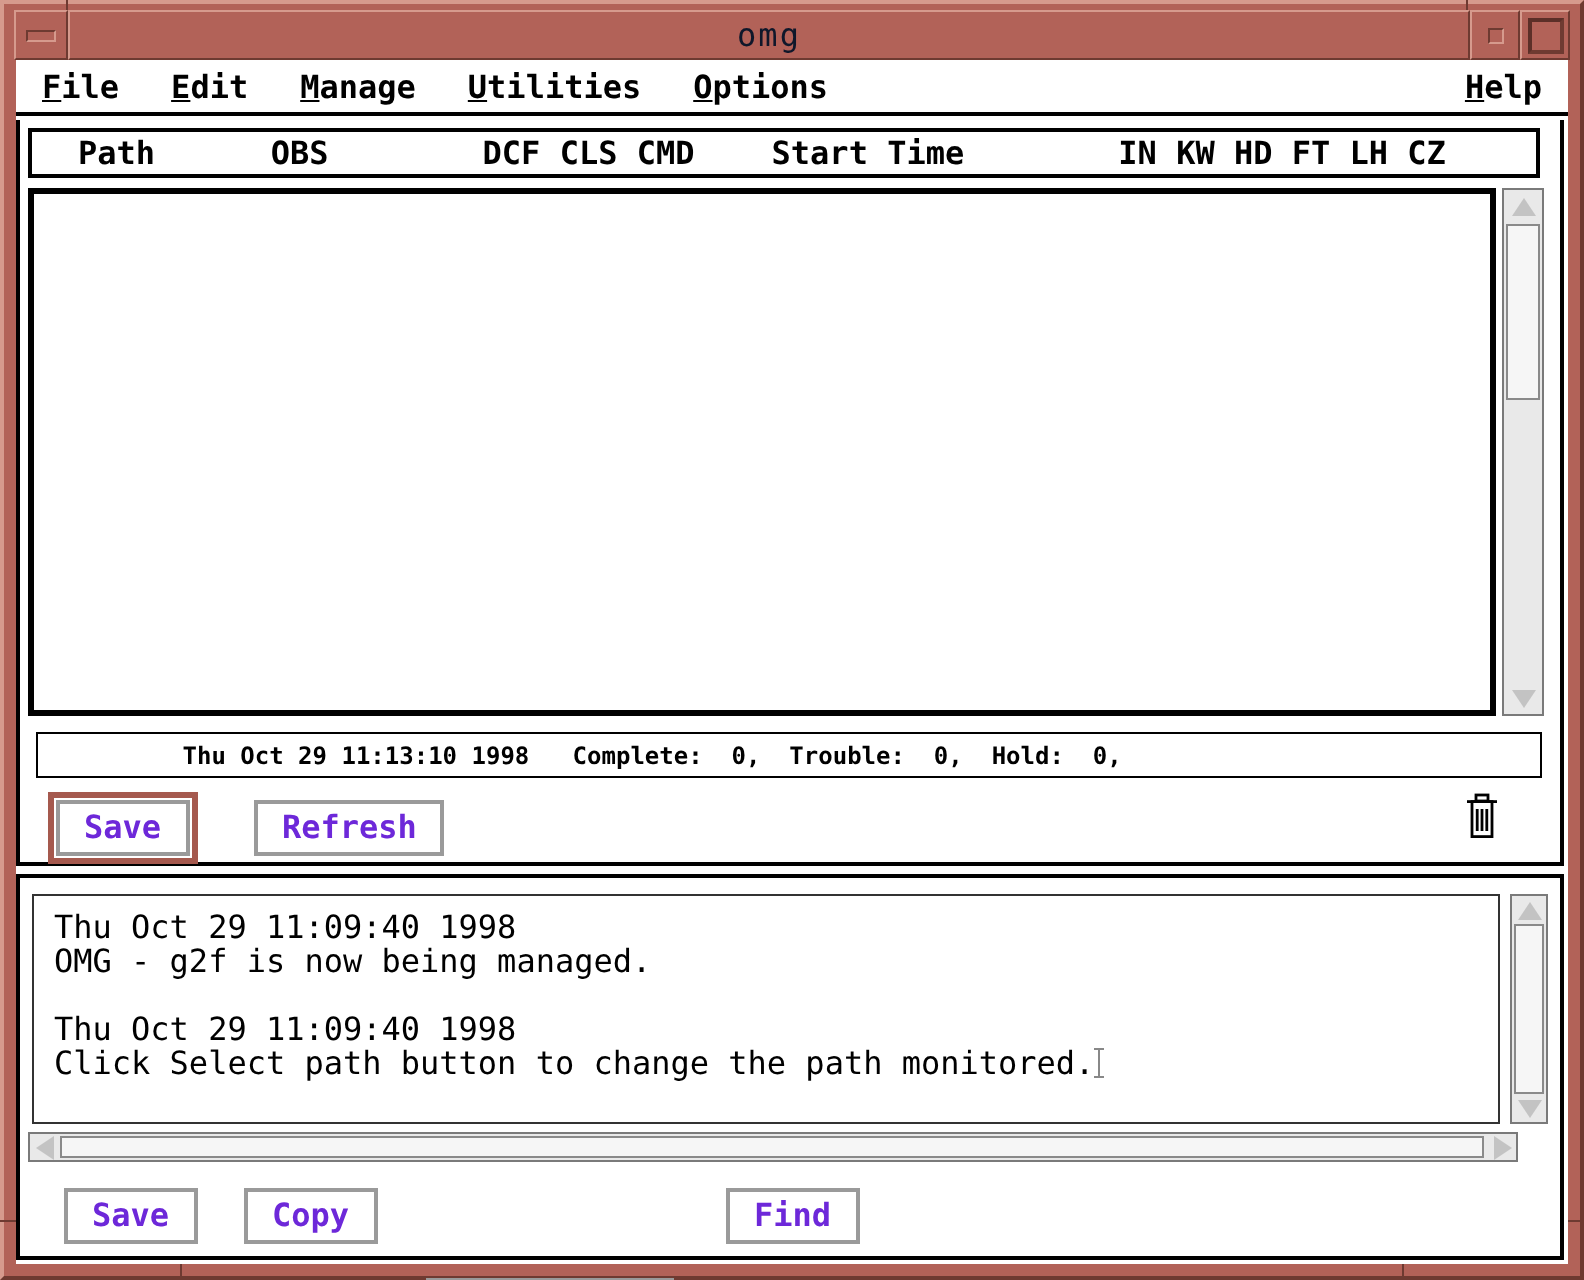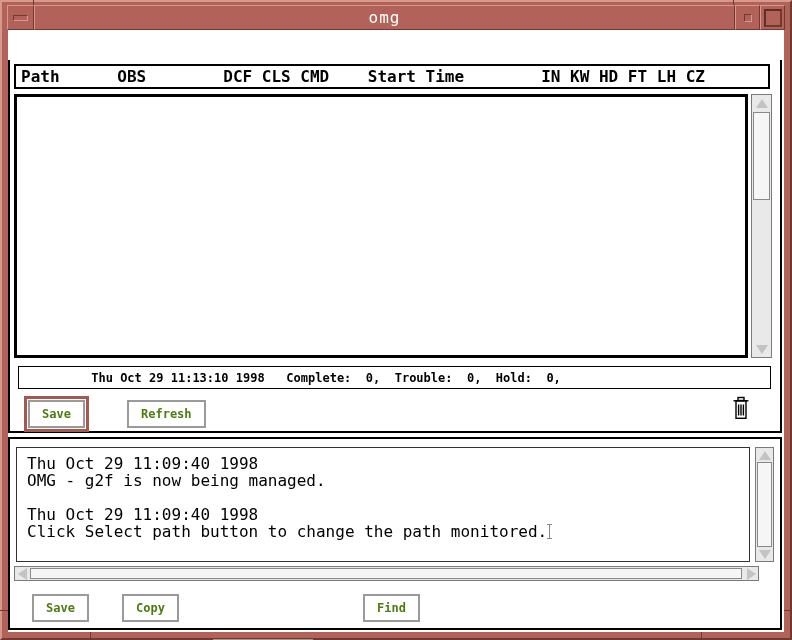--- a/index.html
+++ b/index.html
@@ -19,21 +19,21 @@
   .titlebar{
     position:absolute;left:7px;top:5px;width:778px;height:25px;
     display:flex;box-sizing:border-box;
   }
   .tb-seg{
     background:#b26258;border:1px solid;
     border-color:#d69a8d #6e3a31 #6e3a31 #d69a8d;
     box-sizing:border-box;display:flex;align-items:center;justify-content:center;
   }
   .tb-menu{width:27px;}
-  .tb-title{flex:1;color:#ffffff;font-size:16px;letter-spacing:1px;}
+  .tb-title{flex:1;color:#0f172a;font-size:16px;letter-spacing:1px;}
   .tb-min{width:25px;}
   .tb-max{width:25px;}
   .dash{width:13px;height:4px;background:#b26258;border:1px solid;border-color:#6e3a31 #d69a8d #d69a8d #6e3a31;}
   .sq-small{width:6px;height:6px;background:#b26258;border:1px solid;border-color:#6e3a31 #d69a8d #d69a8d #6e3a31;}
   .sq-big{width:14px;height:14px;background:#b26258;border:2px solid #6e3a31;border-top-color:#5c2f28;border-left-color:#5c2f28;}
   
   .content{
     position:absolute;left:8px;top:30px;width:776px;height:602px;
     background:#ffffff;color:#000;
   }
@@ -44,21 +44,21 @@
     font-weight:bold;font-size:16px;
   }
   .menu-item{cursor:default;white-space:pre;}
   .menu-help{margin-left:auto;}
   .panel{position:absolute;box-sizing:border-box;background:#fff;border:2px solid #000;}
   .upper-frame{left:0;top:30px;width:774px;height:373px;border-top:none;}
   .lower-frame{left:0;top:407px;width:774px;height:193px;}
   .header-box{
     position:absolute;left:4px;top:4px;width:756px;height:25px;box-sizing:border-box;
     border:2px solid #000;display:flex;align-items:center;
-    font-weight:bold;font-size:16px;white-space:pre;padding-left:5px;overflow:hidden;
+    font-weight:bold;font-size:16px;white-space:pre;padding-left:23px;overflow:hidden;
   }
   .list-box{
     position:absolute;left:4px;top:34px;width:734px;height:264px;box-sizing:border-box;
     border:3px solid #000;background:#fff;
   }
   .status-box{
     position:absolute;left:8px;top:306px;width:753px;height:23px;box-sizing:border-box;
     border:1px solid #000;display:flex;align-items:center;
     font-weight:bold;font-size:12px;white-space:pre;overflow:hidden;
   }
@@ -66,21 +66,21 @@
   .scrollbar{position:absolute;box-sizing:border-box;border:1px solid #7a7a7a;background:#e9e9e9;}
   .sb-thumb{position:absolute;box-sizing:border-box;background:#f6f6f6;border:1px solid #8a8a8a;}
   .sb-arrow{position:absolute;display:flex;align-items:center;justify-content:center;}
   .tri-up{width:0;height:0;border-left:6px solid transparent;border-right:6px solid transparent;border-bottom:9px solid #c3c3c3;}
   .tri-down{width:0;height:0;border-left:6px solid transparent;border-right:6px solid transparent;border-top:9px solid #c3c3c3;}
   .tri-left{width:0;height:0;border-top:6px solid transparent;border-bottom:6px solid transparent;border-right:9px solid #c3c3c3;}
   .tri-right{width:0;height:0;border-top:6px solid transparent;border-bottom:6px solid transparent;border-left:9px solid #c3c3c3;}
   
   .btn{
     background:#fff;border:2px solid #9a9a9a;
-    font-family:"DejaVu Sans Mono", monospace;font-weight:bold;font-size:12px;color:#4d7c0f;
+    font-family:"DejaVu Sans Mono", monospace;font-weight:bold;font-size:16px;color:#6d28d9;
     padding:2px 12px;white-space:pre;cursor:default;line-height:20px;
   }
   .default-ring{
     position:absolute;border:3px solid #a5594e;padding:1px;background:#fff;
   }
   .option-menu{
     position:absolute;box-sizing:border-box;height:28px;
     background:#fff;border:2px solid #9a9a9a;
     display:flex;align-items:center;gap:12px;padding:0 10px;
     font-weight:bold;font-size:16px;cursor:default;
@@ -131,20 +131,28 @@
   <div class="tb-seg tb-min">
     <div class="sq-small"></div>
   </div>
   <div class="tb-seg tb-max">
     <div class="sq-big"></div>
   </div>
 </div>
 
 <div class="content">
 
+  <div class="menubar">
+    <span class="menu-item"><u>F</u>ile</span>
+    <span class="menu-item"><u>E</u>dit</span>
+    <span class="menu-item"><u>M</u>anage</span>
+    <span class="menu-item"><u>U</u>tilities</span>
+    <span class="menu-item"><u>O</u>ptions</span>
+    <span class="menu-item menu-help"><u>H</u>elp</span>
+  </div>
 
   <div class="panel upper-frame">
     <div class="header-box">
       <span>Path      OBS        DCF CLS CMD    Start Time        IN KW HD FT LH CZ</span>
     </div>
 
     <div class="list-box"></div>
 
     <div class="scrollbar" style="left:741px;top:34px;width:21px;height:264px;">
       <div class="sb-arrow" style="left:0;top:0;width:19px;height:16px;">

